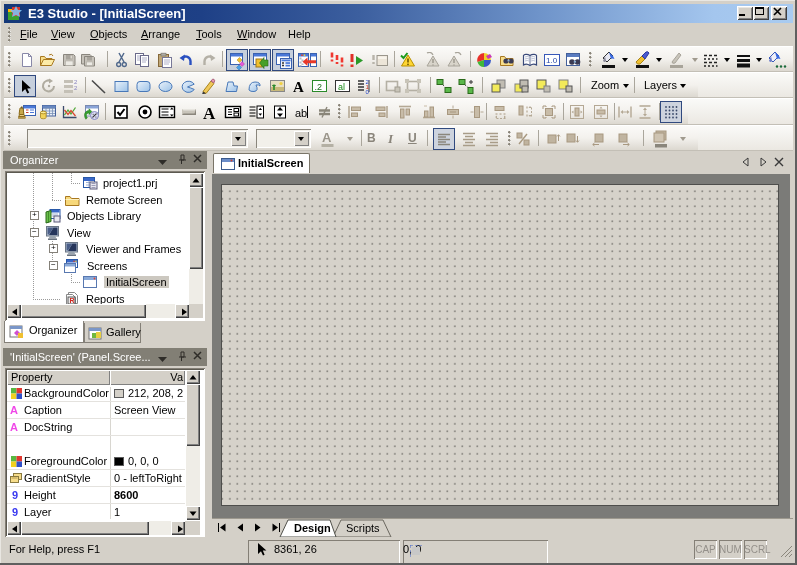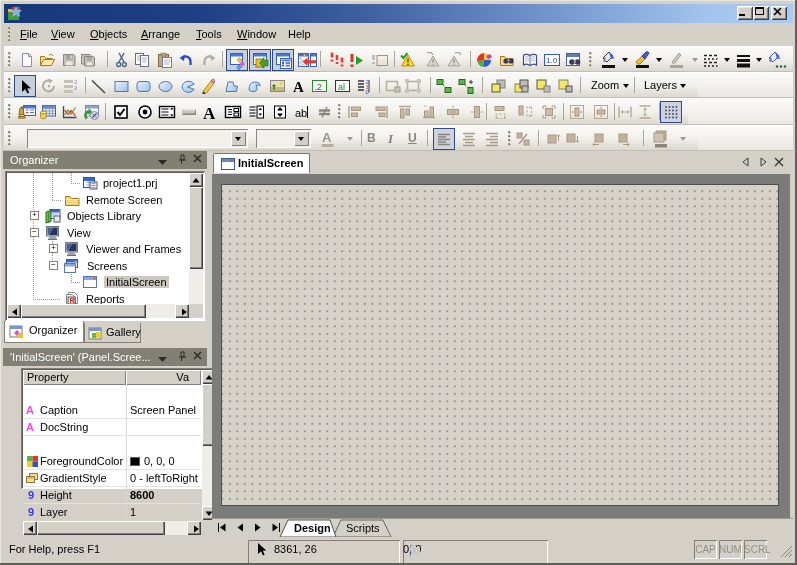--- a/index.html
+++ b/index.html
@@ -62,20 +62,21 @@
 </style></head>
 <body>
 
 <div id="title">
   <svg class="ab" style="left:3px;top:1px" width="16" height="16">
       <rect x="1" y="4" width="11" height="11" fill="#3aa12e"></rect>
       <rect x="1" y="4" width="11" height="3" fill="#ffb300"></rect>
       <rect x="5" y="2" width="8" height="9" fill="#d8372c"></rect>
       <path d="M9 1 L11 5 L15 5 L12 8 L13 12 L9 10 L5 12 L6 8 L3 5 L7 5 Z" fill="#7ec0f0" opacity="0.9"></path>
     </svg>
+  <div class="txt">E3 Studio - [InitialScreen]</div>
   <div class="wbtn" style="left:733px"><svg width="14" height="12">
         <rect x="2" y="8" width="6" height="2" fill="#000"></rect>
       </svg></div>
   <div class="wbtn" style="left:749px"><svg width="14" height="12">
         <rect x="2.5" y="1.5" width="8" height="7" fill="none" stroke="#000"></rect>
         <rect x="2" y="1" width="9" height="2" fill="#000"></rect>
       </svg></div>
   <div class="wbtn" style="left:767px"><svg width="14" height="12">
         <path d="M3 2 L10 9 M10 2 L3 9" stroke="#000" stroke-width="1.6"></path>
       </svg></div>
@@ -767,28 +768,38 @@
   <span class="capbtn" style="left:155px;top:7px"><svg width="9" height="6">
         <path d="M0 0 H9 L4.5 5 Z" fill="#2e2c28"></path>
       </svg></span>
   <span class="capbtn" style="left:174px;top:3px"><svg width="9" height="12">
         <path d="M4 1 h3 v5 h-3 z M2 6 h7 M4.5 6 v4" stroke="#2e2c28" fill="none"></path>
       </svg></span>
   <span class="capbtn" style="left:190px;top:3px"><svg width="10" height="10">
         <path d="M1 1 L8 8 M8 1 L1 8" stroke="#2e2c28" stroke-width="1.5"></path>
       </svg></span>
 </div>
-<div class="sunk" id="gridbox" style="left:21px;top:368px;width:200px;height:121px">
+<div class="sunk" id="gridbox" style="left:5px;top:368px;width:200px;height:169px">
   <div class="ab" style="left:2px;top:2px;width:103px;height:15px;background:#d4d0c8;box-shadow:inset 1px 1px 0 #fff, inset -1px -1px 0 #808080;line-height:15px;padding-left:4px">Property</div>
-  <div class="ab" style="left:105px;top:2px;width:75px;height:15px;background:#d4d0c8;box-shadow:inset 1px 1px 0 #fff, inset -1px -1px 0 #808080;line-height:15px;text-align:right;padding-right:12px">Va</div>
+  <div class="ab" style="left:105px;top:2px;width:75px;height:15px;background:#d4d0c8;box-shadow:inset 1px 1px 0 #fff, inset -1px -1px 0 #808080;line-height:15px;text-align:right;padding-right:2px">Va</div>
   <div class="ab" style="left:105px;top:19px;width:1px;height:132px;background:#d8d6d0"></div>
+  <div class="prow" style="left:2px;top:17px;width:178px">
+      <svg class="ab" style="left:3px;top:2px" width="13" height="13">
+        <rect x="1" y="1" width="5.5" height="5.5" fill="#58b840"></rect>
+        <rect x="6.5" y="1" width="5.5" height="5.5" fill="#e03830"></rect>
+        <rect x="1" y="6.5" width="5.5" height="5.5" fill="#f0d020"></rect>
+        <rect x="6.5" y="6.5" width="5.5" height="5.5" fill="#3050c8"></rect>
+      </svg>
+      <span class="nm">BackgroundColor</span>
+      <span class="vl"><span class="swatch" style="background:#d4d0c8"></span>212, 208, 2</span>
+    </div>
   <div class="prow" style="left:2px;top:34px;width:178px">
       <span class="ab" style="left:3px;color:#f048e8;font-weight:bold">A</span>
       <span class="nm">Caption</span>
-      <span class="vl">Screen Panel</span>
+      <span class="vl">Screen View</span>
     </div>
   <div class="prow" style="left:2px;top:51px;width:178px">
       <span class="ab" style="left:3px;color:#f048e8;font-weight:bold">A</span>
       <span class="nm">DocString</span>
     </div>
   <div class="prow" style="left:2px;top:85px;width:178px">
       <svg class="ab" style="left:3px;top:2px" width="13" height="13">
         <rect x="1" y="1" width="5.5" height="5.5" fill="#58b840"></rect>
         <rect x="6.5" y="1" width="5.5" height="5.5" fill="#e03830"></rect>
         <rect x="1" y="6.5" width="5.5" height="5.5" fill="#f0d020"></rect>

